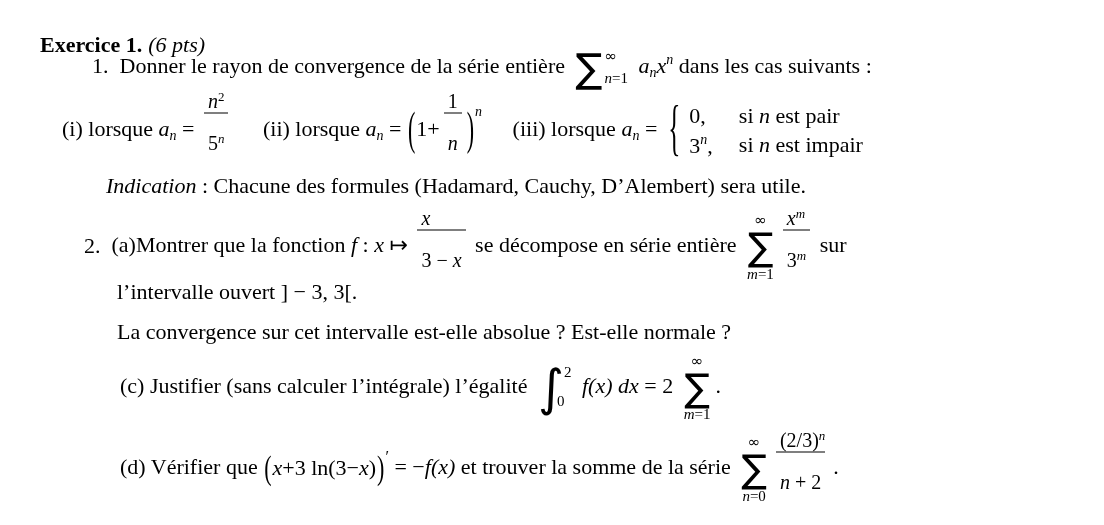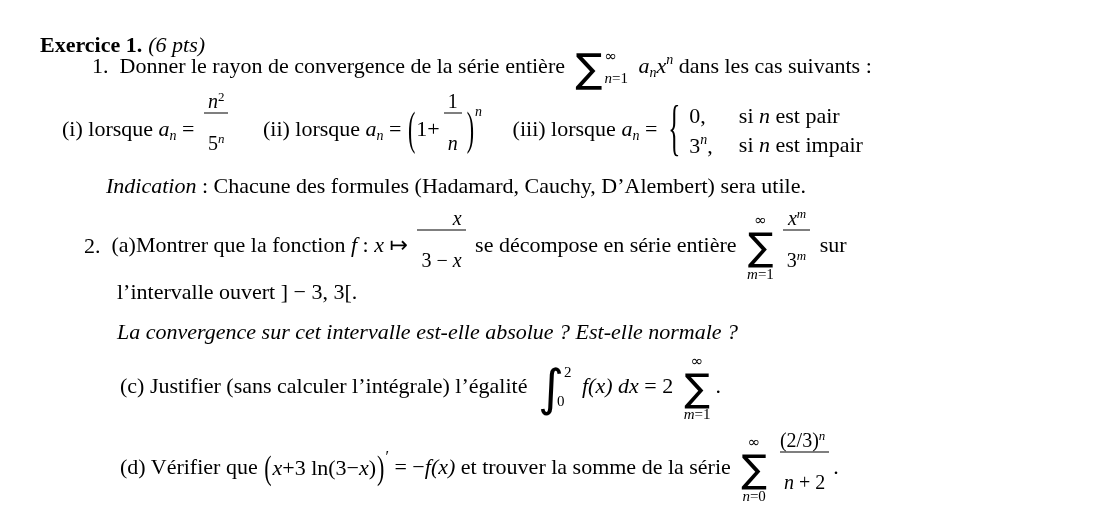--- a/index.html
+++ b/index.html
@@ -17,21 +17,21 @@
   .b  { font-weight:bold; }
   .it { font-style:italic; }
   .sym { font-family:"DejaVu Sans", sans-serif; }
   .marker { margin-right:11px; }
   .pts { margin-left:6px; }
 
   .sub { font-size:14px; vertical-align:-4px; }
   .sup { font-size:14px; vertical-align:9px; }
   .fsup { font-size:13px; vertical-align:7px; }
 
-  .frac { display:inline-flex; flex-direction:column; align-items:flex-end;
+  .frac { display:inline-flex; flex-direction:column; align-items:flex-start;
           vertical-align:middle; font-size:20px; line-height:1.2; margin:0 4px; }
   .frac .num { padding:0 4px; }
   .frac .den { border-top:1.4px solid #000; padding:17px 4px; }
 
   .dispsum { display:inline-flex; flex-direction:column; align-items:center;
              vertical-align:middle; line-height:1; margin:0 5px; }
   .dispsum .lim { font-size:15px; line-height:1; }
   .dispsum .sigma { font-size:38px; line-height:0.95; padding:1px 0; }
 
   .bigsum { display:inline-flex; align-items:stretch; vertical-align:middle; margin:0 5px; }
@@ -56,21 +56,21 @@
            row-gap:1px; vertical-align:middle; text-align:left; line-height:1.25; }
 
   .gap { margin-left:25px; }
 
   .l-header { left:40px;  top:25px;margin-top:20px; }
   .l-q1     { left:84px;  top:68px;margin-left:8px; }
   .l-cases  { left:62px;  top:130px; }
   .l-ind    { left:106px; top:186px; }
   .l-q2a    { left:84px;  top:247px; }
   .l-int    { left:117px; top:292px; }
-  .l-conv   { left:117px; top:332px;font-style:italic; }
+  .l-conv   { left:117px; top:332px; }
   .l-qc     { left:120px; top:388px; }
   .l-qd     { left:120px; top:469px; }
 </style>
 </head>
 <body>
 
 <div class="page">
 
   <div class="line l-header"><span class="b">Exercice 1</span><span class="b">.</span><span class="it pts">(6 pts)</span></div>
 

